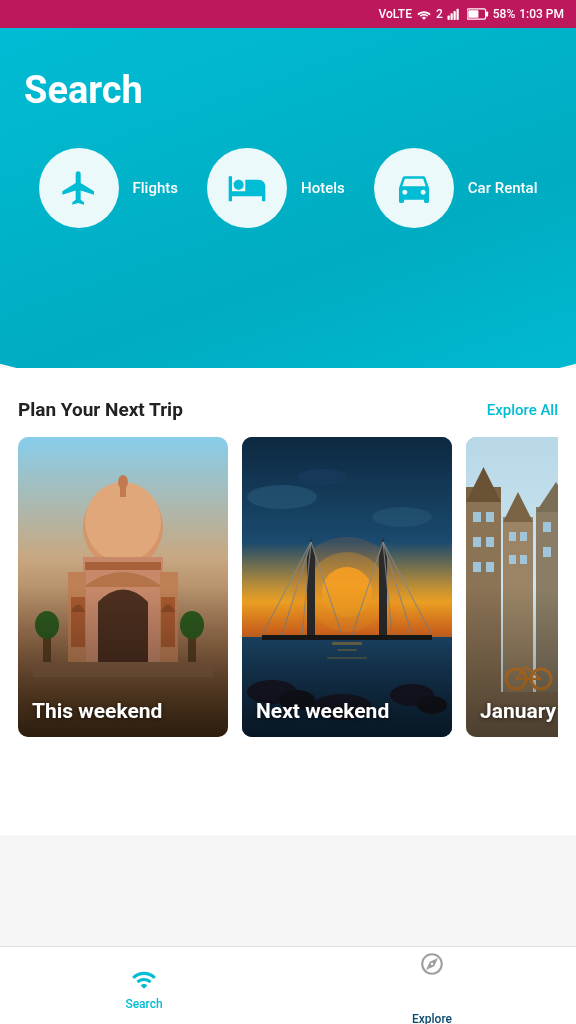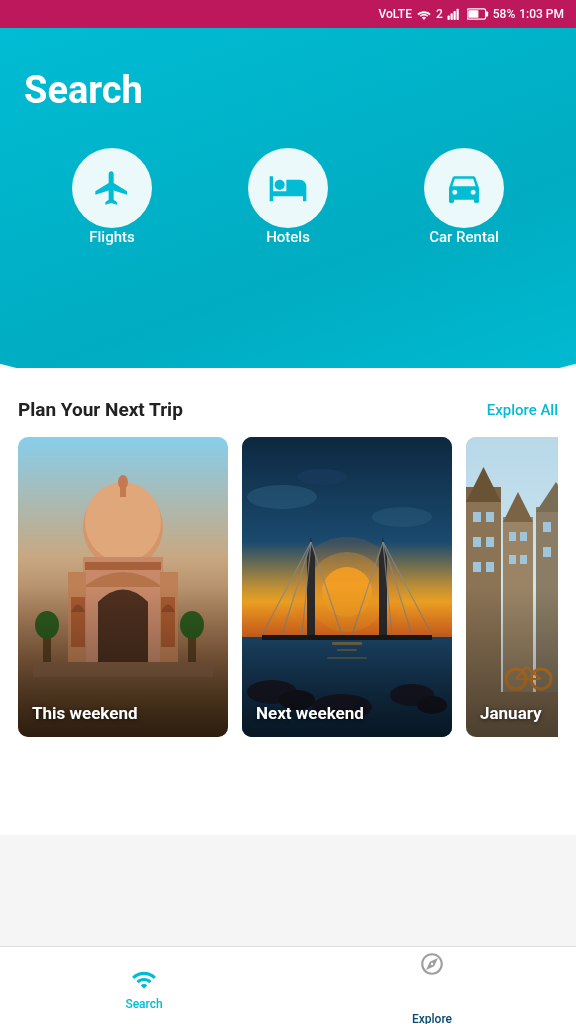--- a/index.html
+++ b/index.html
@@ -48,23 +48,23 @@
       margin-bottom: 36px;
       margin-top: 10px;
     }
     .search-categories {
       display: flex;
       justify-content: space-around;
       margin-top: 16px;
     }
     .category-item {
       display: flex;
-      flex-direction: column;
-      align-items: center;
-      gap: 0;
+      flex-direction: row;
+      align-items: center;
+      gap: 14px;
       cursor: pointer;
     }
     .category-icon-circle {
       width: 80px;
       height: 80px;
       border-radius: 50%;
       background: rgba(255,255,255,0.92);
       display: flex;
       align-items: center;
       justify-content: center;
@@ -126,21 +126,21 @@
       border-radius: 10px;
       overflow: hidden;
       flex-shrink: 0;
       cursor: pointer;
     }
     .trip-card-label {
       position: absolute;
       bottom: 14px;
       left: 14px;
       color: white;
-      font-size: 17px;
+      font-size: 21px;
       font-weight: 700;
       text-shadow: 0 1px 4px rgba(0,0,0,0.6);
     }
 
     
     .card-bg-1 {
       background: linear-gradient(180deg, #87CEEB 0%, #c8a882 40%, #b8845a 70%, #8b5a2b 100%);
       position: relative;
     }
     .card-bg-1::before {

